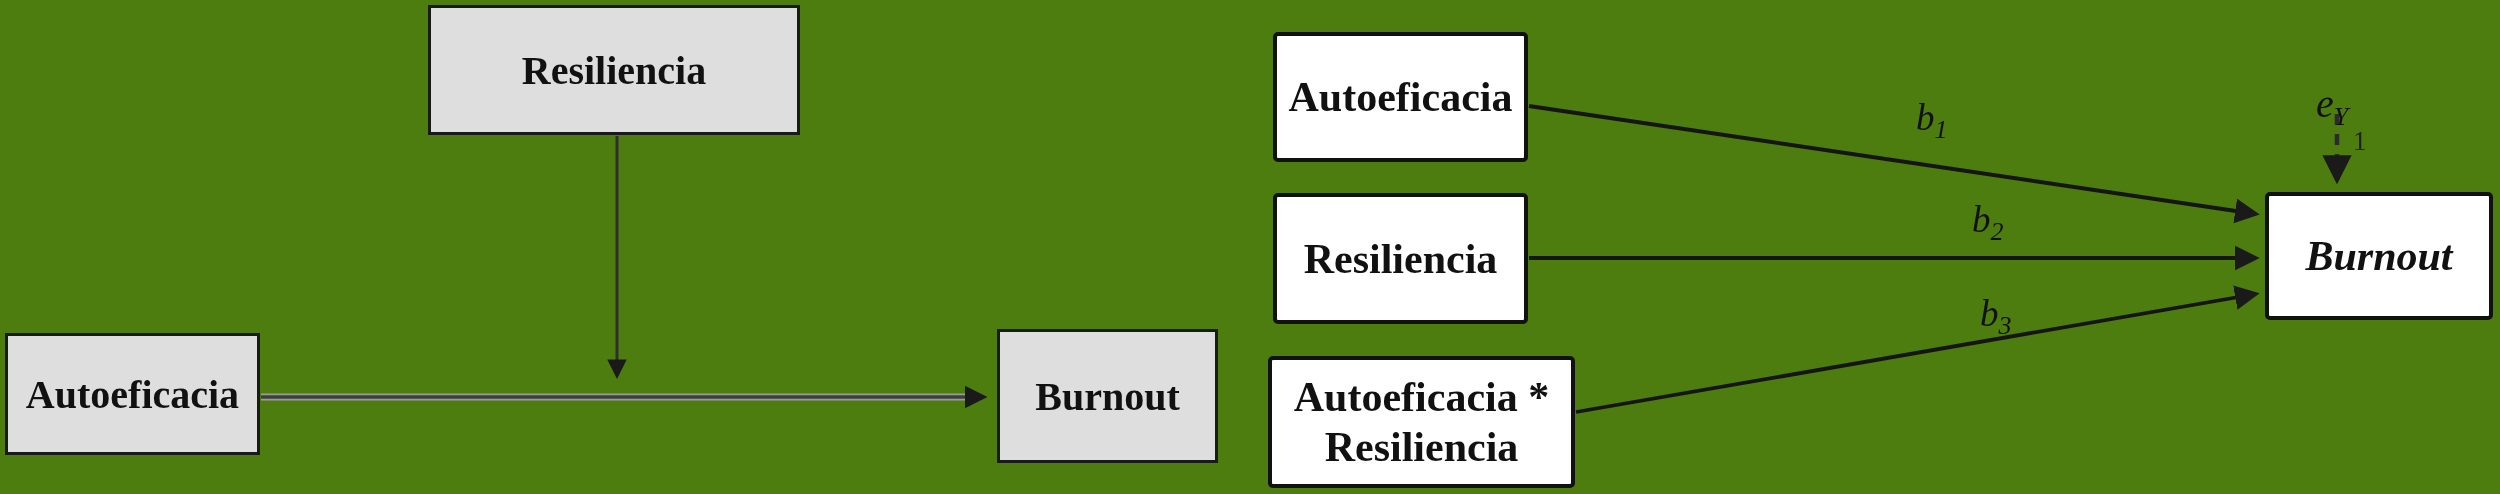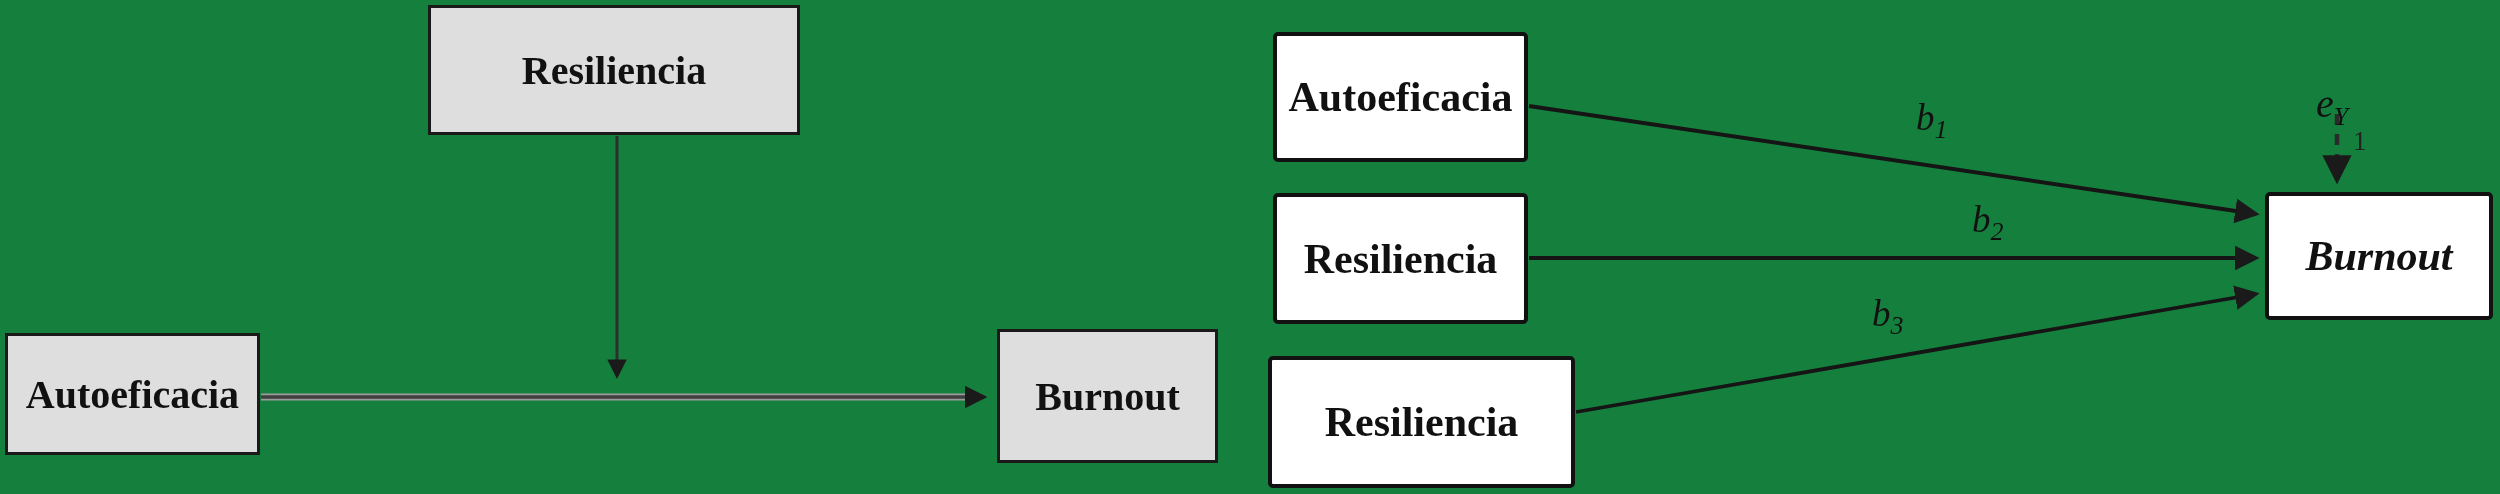--- a/index.html
+++ b/index.html
@@ -1,21 +1,21 @@
 <!DOCTYPE html>
 <html><head>
 <meta charset="utf-8">
 <style>
   * { margin: 0; padding: 0; box-sizing: border-box; }
   html, body { background: #ffffff; }
   .canvas {
     position: relative;
     width: 2500px;
     height: 494px;
-    background: #15803d;
+    background: #4d7c0f;
     font-family: "Liberation Serif", serif;
     overflow: hidden;
   }
   .lines {
     position: absolute;
     left: 0; top: 0;
     width: 2500px; height: 494px;
   }
   .box {
     position: absolute;
@@ -100,31 +100,32 @@
   <div class="box box-white" style="left:1273px; top:32px; width:255px; height:130px;">
     <span>Autoeficacia</span>
   </div>
 
   <div class="box box-white" style="left:1273px; top:193px; width:255px; height:131px;">
     <span>Resiliencia</span>
   </div>
 
   <div class="box box-white" style="left:1268px; top:356px; width:307px; height:132px;">
     <span class="two-line">
+      <span style="display:block;">Autoeficacia *</span>
       <span style="display:block;">Resiliencia</span>
     </span>
   </div>
 
   <div class="box box-white outcome-italic" style="left:2265px; top:192px; width:228px; height:128px;">
     <span>Burnout</span>
   </div>
 
   <span class="plabel" style="left:1916px; top:96px;"><span>b</span><sub>1</sub></span>
 
   <span class="plabel" style="left:1972px; top:198px;"><span>b</span><sub>2</sub></span>
 
-  <span class="plabel" style="left:1872px; top:292px;"><span>b</span><sub>3</sub></span>
+  <span class="plabel" style="left:1980px; top:292px;"><span>b</span><sub>3</sub></span>
 
   <span class="plabel" style="left:2316px; top:80px; font-size:40px;"><span>e</span><sub>Y</sub></span>
 
   <span class="weight-label" style="left:2353px; top:126px;">1</span>
 
 </div>
 
 </body></html>

